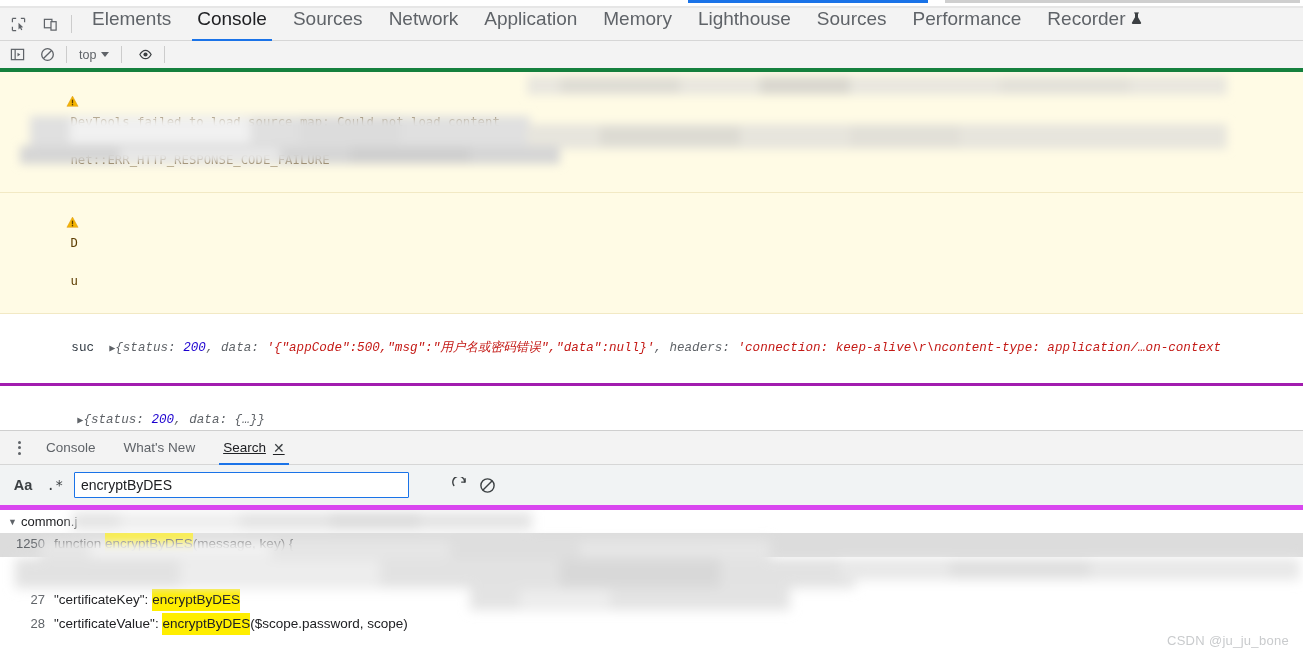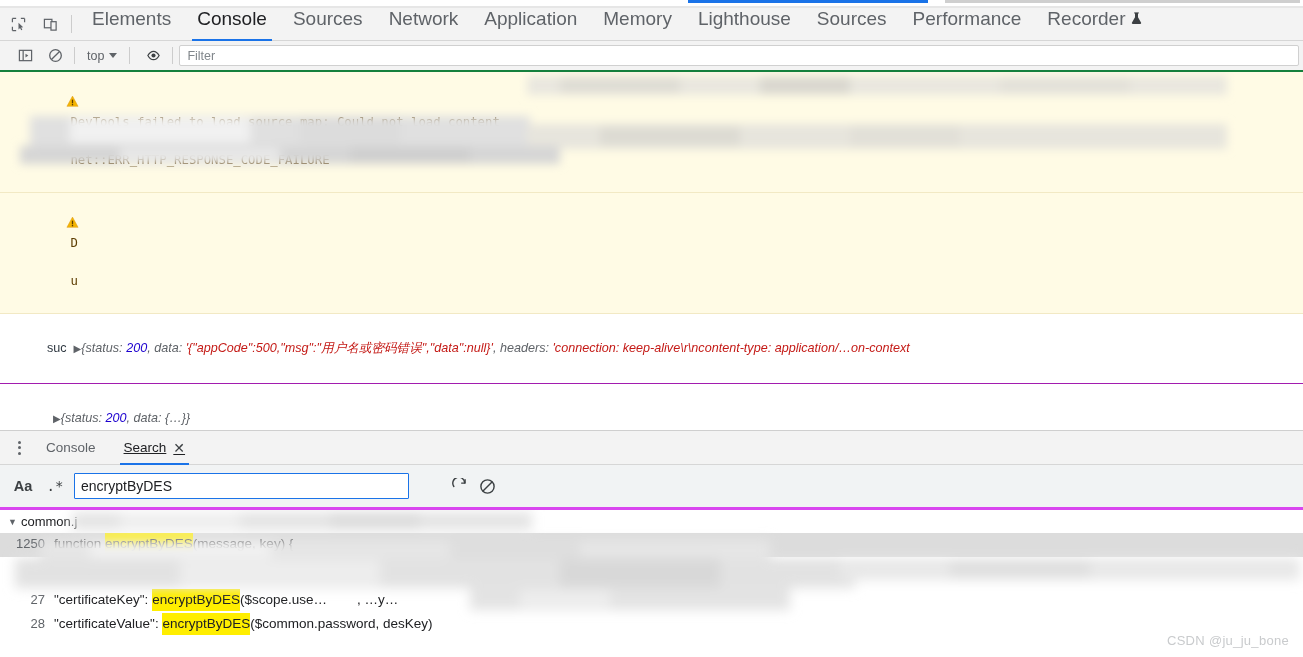--- a/index.html
+++ b/index.html
@@ -39,22 +39,22 @@
   }
   .tab.active { color:#202124; }
   .tab.active::after {
     content:""; position:absolute; left:8px; right:8px; bottom:0; height:2px; background:#1a73e8;
   }
   .flask { display:inline-block; width:11px; height:13px; }
 
   
   .filterbar {
     position:absolute; top:41px; left:0; width:1303px; height:31px;
-    background:#f3f3f3; border-bottom:2px solid #15803d;
-    display:flex; align-items:center;padding-left:8px;
+    background:#f3f3f3; border-bottom:4px solid #15803d;
+    display:flex; align-items:center;
   }
   .fb-icon { width:26px; height:26px; display:flex; align-items:center; justify-content:center; margin-left:4px; cursor:pointer; }
   .ctx-select {
     display:flex; align-items:center; gap:5px;
     font-size:12.5px; color:#5f6368; padding:0 6px; height:20px; cursor:pointer;
   }
   .caret { width:0;height:0;border-left:4px solid transparent;border-right:4px solid transparent;border-top:5px solid #5f6368; }
   .fb-sep { width:1px; height:17px; background:#ccc; margin:0 6px; }
   .filter-input {
     flex:1; height:21px; margin-right:4px;
@@ -70,23 +70,23 @@
     background:#fff; overflow:hidden;
   }
   .warn-row {
     position:relative; background:#fffbe5; border-bottom:1px solid #f2e9c4;
     padding:3px 0 3px 26px; min-height:20px;
     font-family:"DejaVu Sans Mono", monospace; font-size:12.3px; line-height:19px;
     color:#5c3c00; white-space:pre; overflow:hidden;
   }
   .warn-icon { position:absolute; left:7px; top:4px; width:13px; height:13px; }
   .log-row {
-    position:relative; background:#fff; border-bottom:1px solid #a21caf;
+    position:relative; background:#fff; border-bottom:3px solid #a21caf;
     padding:4px 0 4px 26px; min-height:22px;
-    font-family:Liberation Sans, sans-serif; font-size:12.6px; line-height:20px;
+    font-family:Liberation Mono, monospace; font-size:12.6px; line-height:20px;
     color:#303942; white-space:pre; overflow:hidden;
   }
   .tri { position:absolute; color:#5f6368; font-size:10px; }
   .j-italic { font-style:italic; }
   .j-num { color:#1c00cf; }
   .j-str { color:#c41a16; }
   .j-plain { color:#5f6368; font-style:italic; }
   .suc-label { color:#303942; font-style:normal; }
 
   
@@ -104,21 +104,21 @@
     height:35px; padding:0 14px; display:flex; align-items:center; gap:7px;
     font-size:13.5px; color:#5f6368; cursor:pointer; position:relative; white-space:nowrap;
   }
   .dtab.active { color:#202124;text-decoration:underline; }
   .dtab.active::after { content:""; position:absolute; left:10px; right:10px; bottom:0; height:2px; background:#1a73e8; }
   .dtab .x { font-size:14px; color:#3c4043; line-height:1; }
 
   
   .searchbar {
     position:absolute; top:465px; left:0; width:1303px; height:45px;
-    background:#f1f3f4; border-bottom:3px solid #d946ef;
+    background:#f1f3f4; border-bottom:5px solid #d946ef;
     display:flex; align-items:center;
   }
   .sb-aa { font-size:14.5px; font-weight:bold; color:#3c4043; margin-left:11px; width:24px; text-align:center; cursor:pointer;}
   .sb-re { font-size:14px; color:#3c4043; margin-left:9px; width:22px; text-align:center; cursor:pointer; font-family:"DejaVu Sans Mono", monospace;}
   .search-input {
     width:335px; height:26px; margin-left:8px;
     border:1px solid #1a73e8; border-radius:1px; background:#fff;
     font-size:14px; color:#202124; padding:0 6px; outline:none;
     font-family:"Liberation Sans", sans-serif;
   }
@@ -230,21 +230,20 @@
       <span class="caret"></span>
     </div>
     <div class="fb-sep"></div>
     <div class="fb-icon">
       <svg width="15" height="15" viewBox="0 0 16 16">
         <path d="M8 3.5C4.5 3.5 2 8 2 8s2.5 4.5 6 4.5S14 8 14 8 11.5 3.5 8 3.5z" stroke="#3c4043" stroke-width="1.3" fill="none"></path>
         <circle cx="8" cy="8" r="2.2" fill="#3c4043"></circle>
       </svg>
     </div>
     <div class="fb-sep"></div>
-    <input class="filter-input" value="" placeholder="Filter" style="">
   </div>
 
   <div class="console-body">
 
     <div class="warn-row">
       <span class="warn-icon">
         <svg width="13" height="13" viewBox="0 0 14 14">
           <path d="M7 1.2l6 11H1z" fill="#f4b400" stroke="#e0a020" stroke-width=".6"></path>
           <rect x="6.3" y="5" width="1.4" height="4" fill="#5c3c00"></rect>
           <rect x="6.3" y="9.7" width="1.4" height="1.4" fill="#5c3c00"></rect>
@@ -300,20 +299,23 @@
 
   <div class="drawer-tabs">
     <div class="kebab">
       <i></i>
         <i></i>
         <i></i>
     </div>
     <div class="dtab">
       <span>Console</span>
     </div>
+    <div class="dtab">
+      <span>What's New</span>
+    </div>
     <div class="dtab active">
       <span>Search</span>
       <span class="x">✕</span>
     </div>
   </div>
 
   <div class="searchbar">
     <span class="sb-aa">Aa</span>
     <span class="sb-re">.*</span>
     <input class="search-input" value="encryptByDES" style="">
@@ -343,26 +345,26 @@
       <span>function </span><span class="hl">encryptByDES</span><span>(message, key) {</span>
     </div>
 
     <div class="res-line" style="height:32px;">
       <span class="res-no"></span>
       <span>..encrypt      pas</span>
     </div>
 
     <div class="res-line">
       <span class="res-no">27</span>
-      <span>"certificateKey": </span><span class="hl">encryptByDES</span><span>($scope.use…        , …y…</span>
+      <span>"certificateKey": </span><span class="hl">encryptByDES</span>
     </div>
 
     <div class="res-line">
       <span class="res-no">28</span>
-      <span>"certificateValue": </span><span class="hl">encryptByDES</span><span>($common.password, desKey)</span>
+      <span>"certificateValue": </span><span class="hl">encryptByDES</span><span>($scope.password, scope)</span>
     </div>
 
     <svg class="smudge" style="left:0;top:0;width:1303px;height:147px;">
       <defs>
         <filter id="bl2" x="-20%" y="-20%" width="140%" height="140%">
           <feGaussianBlur stdDeviation="6"></feGaussianBlur>
         </filter>
       </defs>
       <g filter="url(#bl2)">
         <rect x="72" y="2" width="460" height="18" fill="#e4e4e4"></rect>

